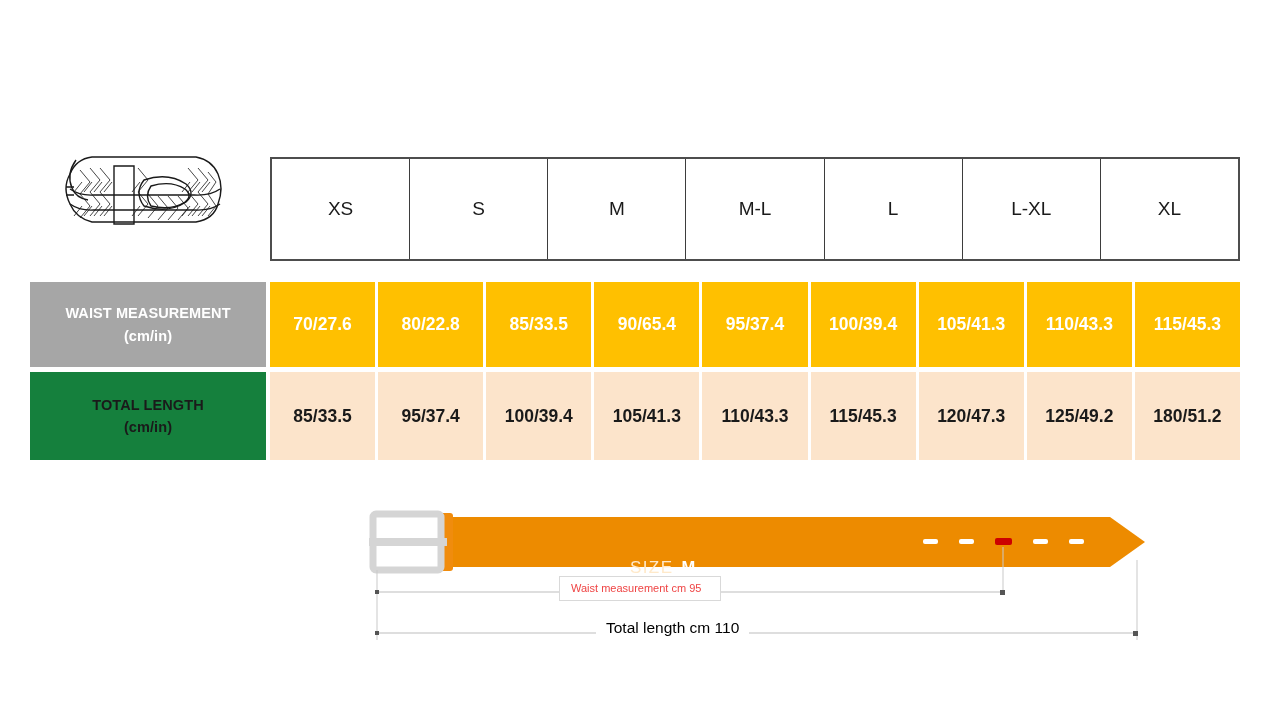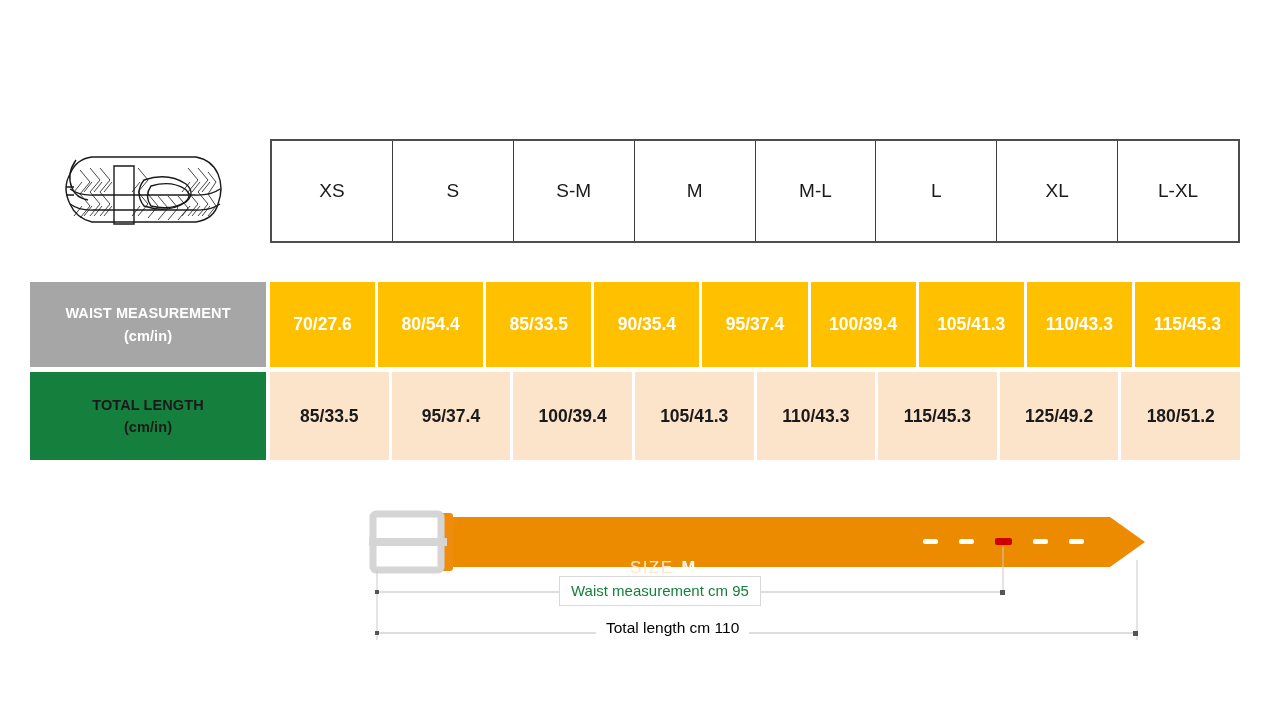--- a/index.html
+++ b/index.html
@@ -32,20 +32,21 @@
     top: 139px;
     width: 970px;
   }
   .hdr-row {
     display: flex;
     width: 970px;
     height: 104px;
     border: 2px solid #4d4d4d;
     box-sizing: border-box;
     background: #ffffff;
+    margin-top: 18px;
   }
   .hdr-cell {
     flex: 1 1 0;
     display: flex;
     align-items: center;
     justify-content: center;
     font-size: 19px;
     color: #1a1a1a;
     border-right: 1.5px solid #3d3d3d;
     box-sizing: border-box;
@@ -134,25 +135,25 @@
     color: #ffffff;
     font-weight: bold;
     letter-spacing: 0.5px;
     margin-left: 8px;
     font-size: 16.5px;
   }
   #waist-dim-label {
     position: absolute;
     left: 559px;
     top: 576px;
-    padding: 5px 11px 6px 11px;
+    padding: 5px 19px 6px 11px;
     border: 1px solid #d9d9d9;
     background: #ffffff;
-    font-size: 15px;
-    color: #15803d;
+    font-size: 11px;
+    color: #ef4444;
     white-space: nowrap;
   }
   #total-dim-label {
     position: absolute;
     left: 596px;
     top: 619px;
     padding: 0 10px;
     background: #ffffff;
     font-size: 15.5px;
     color: #000000;
@@ -190,59 +191,59 @@
     <path d="M88 42 l-8 10 M88 66 l-8 10"></path>
     <path d="M138 42 l-8 10 M148 42 l-8 10 M158 42 l-8 10"></path>
     <path d="M138 66 l-8 10 M148 66 l-8 10 M158 66 l-8 10"></path>
   </g>
 </svg>
 
 <div id="size-table">
   <div class="hdr-row">
     <div class="hdr-cell">XS</div>
     <div class="hdr-cell">S</div>
-    <div class="hdr-cell">S-M</div>
     <div class="hdr-cell">M</div>
     <div class="hdr-cell">M-L</div>
     <div class="hdr-cell">L</div>
+    <div class="hdr-cell">L-XL</div>
     <div class="hdr-cell">XL</div>
-    <div class="hdr-cell">L-XL</div>
   </div>
 </div>
 
 <div id="row-labels">
   <div class="lbl-cell lbl-waist">
     <span>WAIST MEASUREMENT</span>
     <span>(cm/in)</span>
   </div>
   <div class="lbl-cell lbl-total">
     <span>TOTAL LENGTH</span>
     <span>(cm/in)</span>
   </div>
 </div>
 
 <div id="data-rows">
   <div class="data-row row-waist">
     <div class="data-cell">70/27.6</div>
-    <div class="data-cell">80/54.4</div>
+    <div class="data-cell">80/22.8</div>
     <div class="data-cell">85/33.5</div>
-    <div class="data-cell">90/35.4</div>
+    <div class="data-cell">90/65.4</div>
     <div class="data-cell">95/37.4</div>
     <div class="data-cell">100/39.4</div>
     <div class="data-cell">105/41.3</div>
     <div class="data-cell">110/43.3</div>
     <div class="data-cell">115/45.3</div>
   </div>
   <div class="data-row row-total">
     <div class="data-cell">85/33.5</div>
     <div class="data-cell">95/37.4</div>
     <div class="data-cell">100/39.4</div>
     <div class="data-cell">105/41.3</div>
     <div class="data-cell">110/43.3</div>
     <div class="data-cell">115/45.3</div>
+    <div class="data-cell">120/47.3</div>
     <div class="data-cell">125/49.2</div>
     <div class="data-cell">180/51.2</div>
   </div>
 </div>
 
 <svg id="belt-diagram" viewBox="0 0 800 150" xmlns="http://www.w3.org/2000/svg">
 
   <path d="M86 17 L755 17 L790 42 L755 67 L86 67 Z" fill="#ed8b00"></path>
 
   <rect x="76" y="13" width="22" height="58" rx="3" fill="#f08c0d"></rect>

